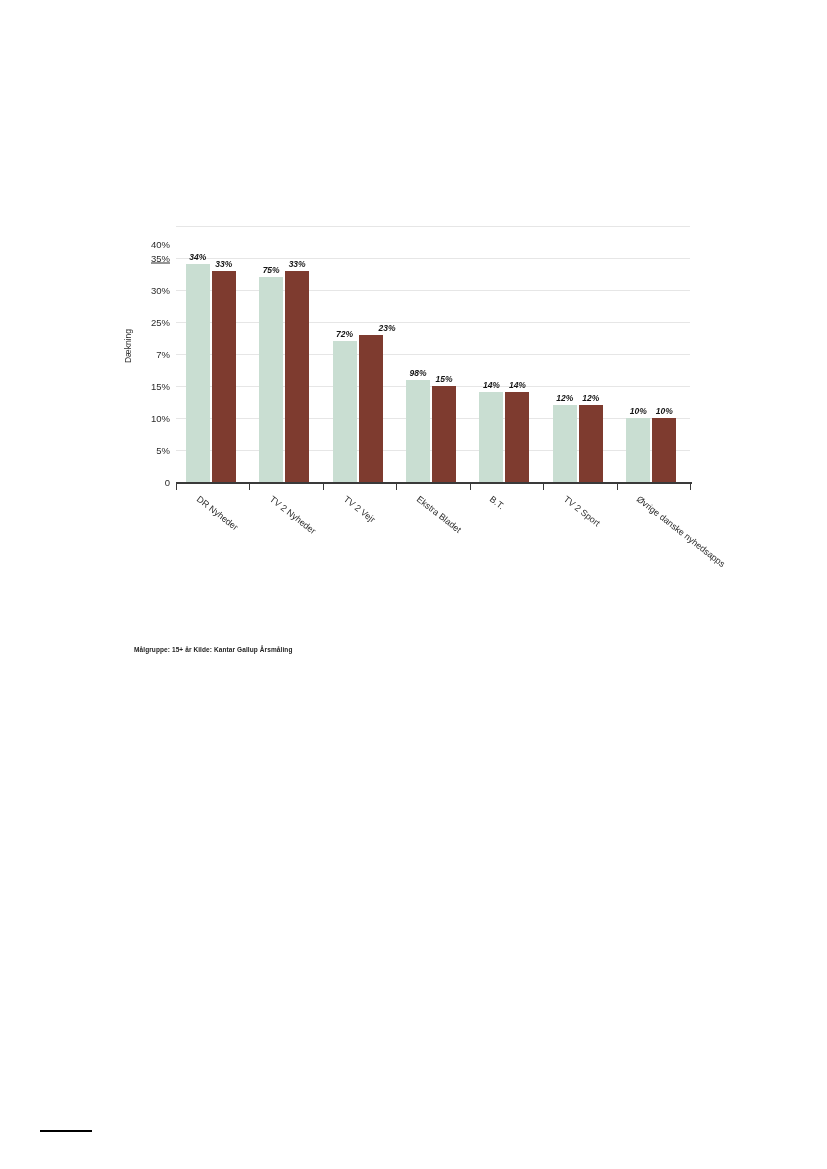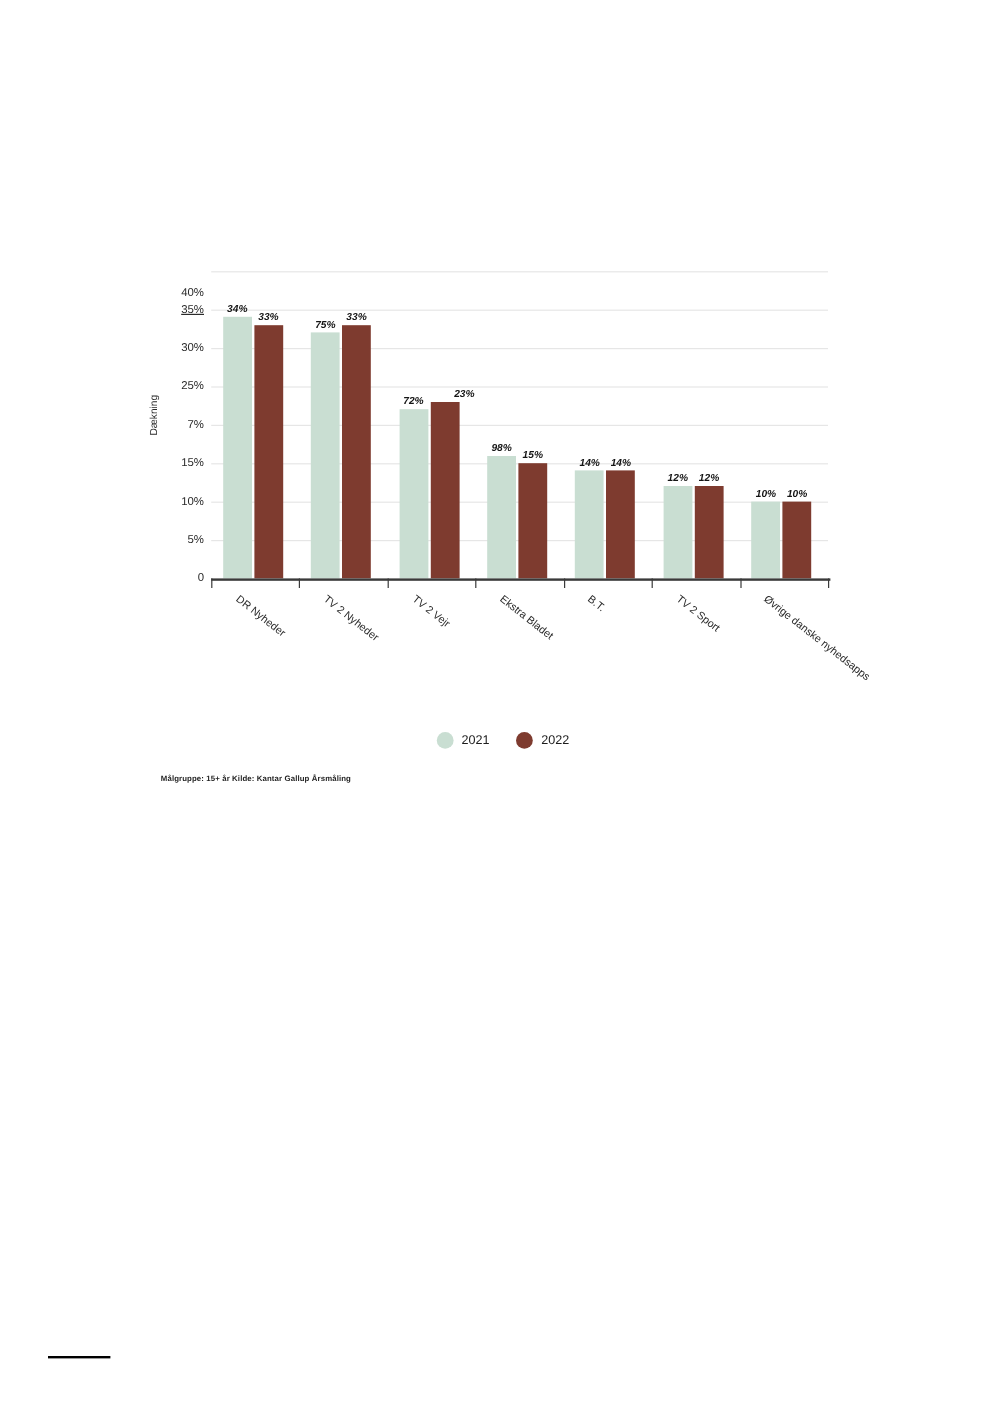--- a/index.html
+++ b/index.html
@@ -260,30 +260,20 @@
         <div class="xtick" style="left: 556px;"></div>
         <div class="xcat" style="left: 66.7143px;">DR Nyheder</div>
         <div class="xcat" style="left: 140.143px;">TV 2 Nyheder</div>
         <div class="xcat" style="left: 213.571px;">TV 2 Vejr</div>
         <div class="xcat" style="left: 287px;">Ekstra Bladet</div>
         <div class="xcat" style="left: 360.429px;">B.T.</div>
         <div class="xcat" style="left: 433.857px;">TV 2 Sport</div>
         <div class="xcat" style="left: 507.286px;">Øvrige danske nyhedsapps</div>
       </div>
 
-    <div class="legend" id="legend">
-        <div class="legend-item">
-          <span class="legend-swatch" style="background: rgb(201, 222, 210);"></span>
-          <span class="legend-label">2021</span>
-        </div>
-        <div class="legend-item">
-          <span class="legend-swatch" style="background: rgb(126, 59, 47);"></span>
-          <span class="legend-label">2022</span>
-        </div>
-      </div>
 
   </div>
 
   <div class="footnote">Målgruppe: 15+ år Kilde: Kantar Gallup Årsmåling</div>
 
   <div class="bottom-rule"></div>
 
 </div>
 
 </body></html>

